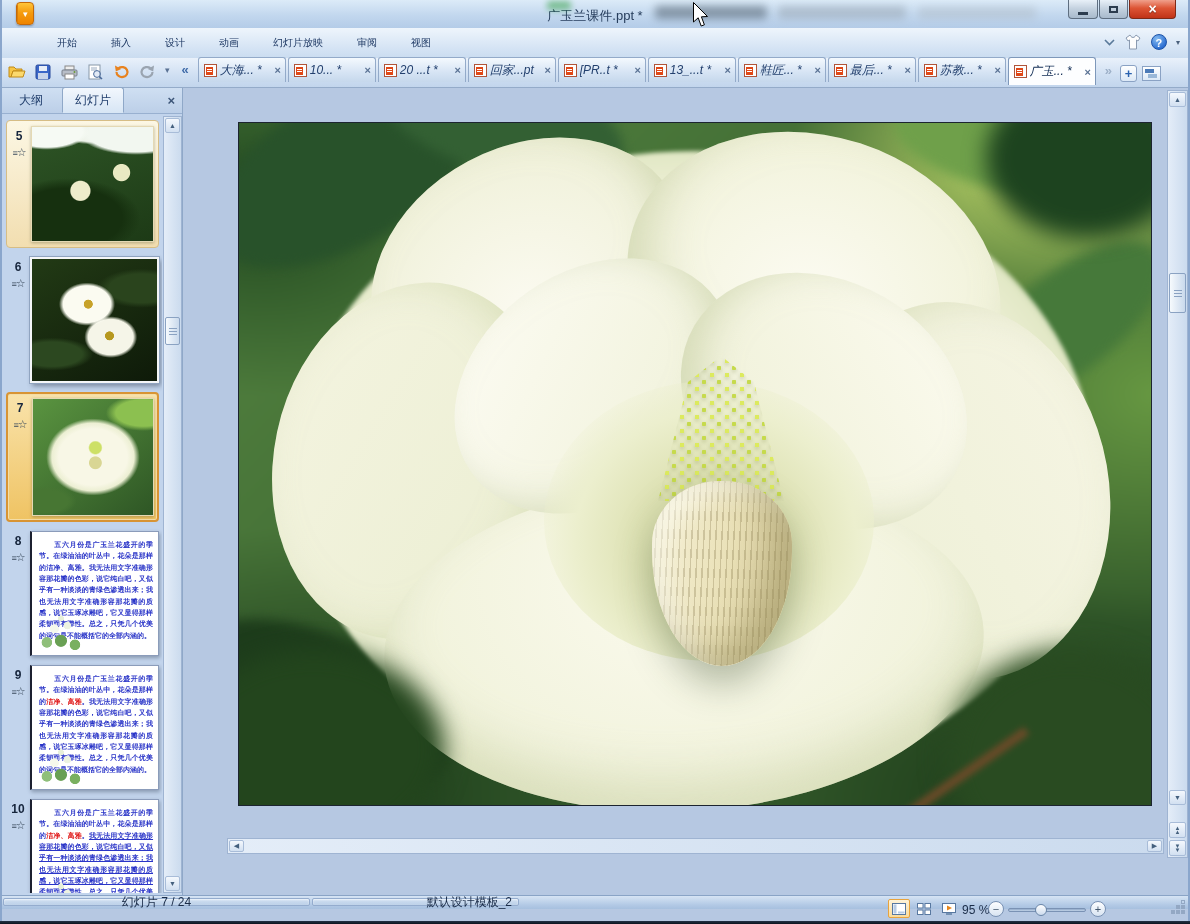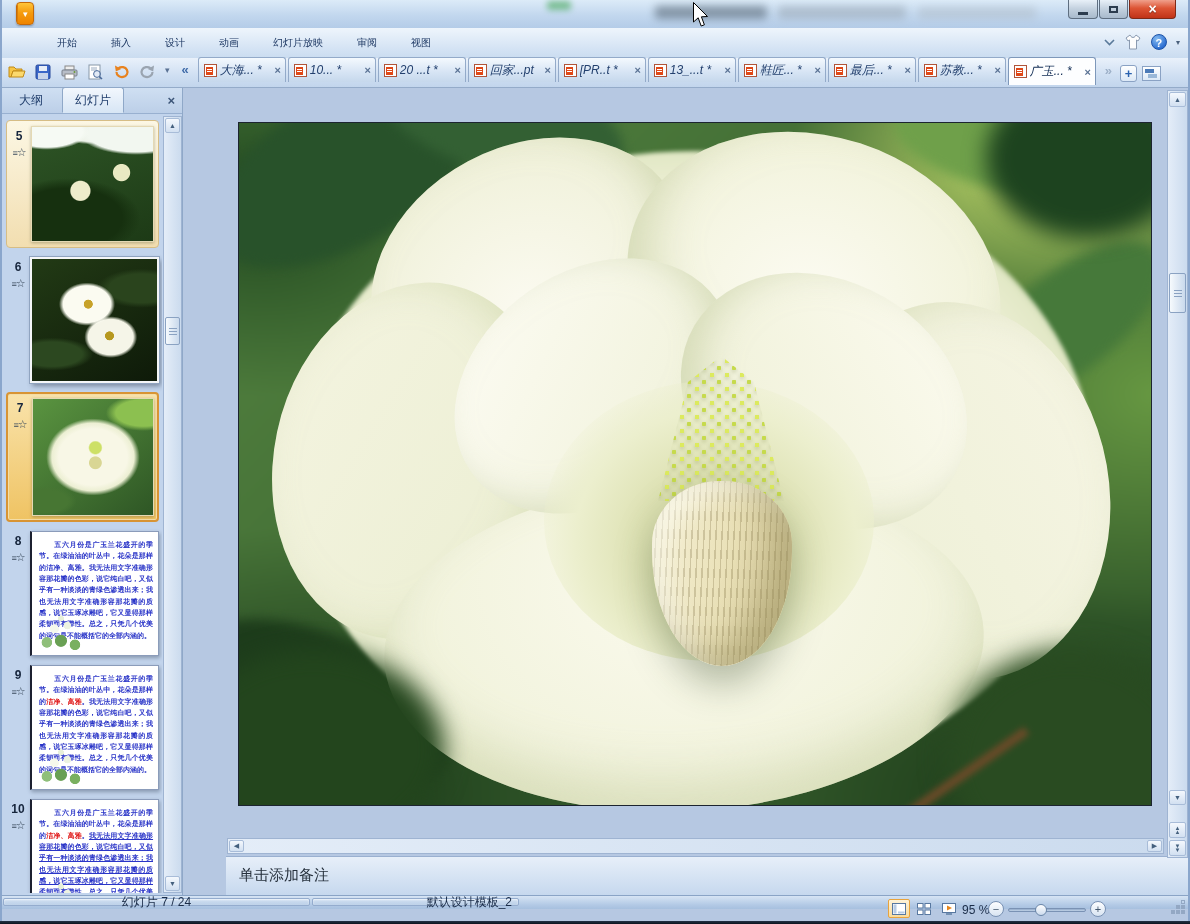--- a/index.html
+++ b/index.html
@@ -259,20 +259,21 @@
 </head>
 <body>
 
 <div class="titlebar">
   <div class="app-btn">
 
     <div class="drop">
       <span>▾</span>
     </div>
   </div>
+  <div class="win-title">广玉兰课件.ppt *</div>
   <div class="blurblob bb1"></div>
   <div class="blurblob bb2"></div>
   <div class="blurblob bb3"></div>
   <div class="blurblob bb4"></div>
   <div class="win-btns">
     <div class="wbtn min">
         <span class="g-min"></span>
       </div>
     <div class="wbtn max">
         <span class="g-max"></span>
@@ -545,23 +546,20 @@
 
   <div class="sb hsb">
     <div class="sb-btn left">
         <span>◀</span>
       </div>
     <div class="sb-btn right">
         <span>▶</span>
       </div>
   </div>
 
-  <div class="notes">
-    <div class="notes-text">单击添加备注</div>
-  </div>
 </div>
 
 <div class="statusbar">
   <div class="seg seg1">幻灯片 7 / 24</div>
   <div class="seg seg2">默认设计模板_2</div>
   <div class="views">
     <span class="vbtn active">
       <svg width="14" height="12" viewBox="0 0 14 12">
           <rect x="0.5" y="0.5" width="13" height="11" fill="#fff" stroke="#5878a0"></rect>
           <rect x="1.5" y="1.5" width="3" height="9" fill="#b8cce4"></rect>

